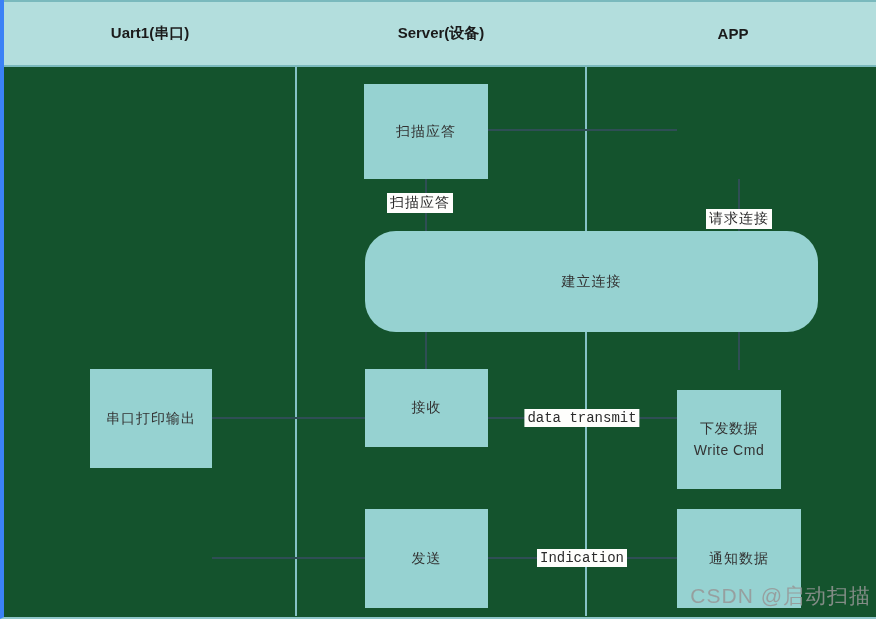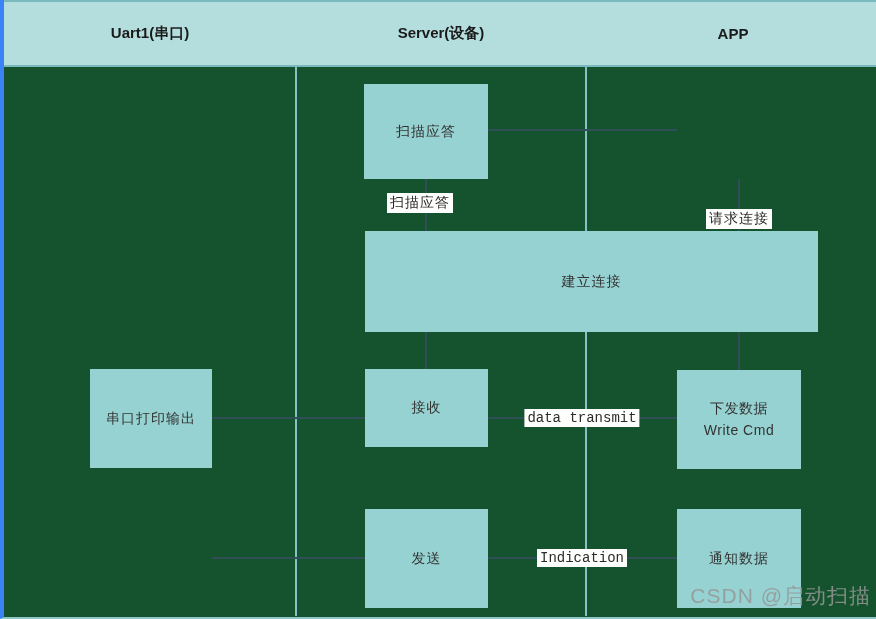--- a/index.html
+++ b/index.html
@@ -79,24 +79,24 @@
     display: flex;
     flex-direction: column;
     align-items: center;
     justify-content: center;
     text-align: center;
     z-index: 3;
     letter-spacing: 1px;
   }
   .n-start-broadcast { left: 360px; top: 84px;  width: 124px; height: 95px; }
   .n-start-scan      { left: 673px; top: 84px;  width: 123px; height: 95px; }
-  .n-establish       { left: 361px; top: 231px; width: 453px; height: 101px; }
+  .n-establish       { left: 361px; top: 231px; width: 453px; height: 101px; border-radius: 31px; }
   .n-uart-print      { left: 86px;  top: 369px; width: 122px; height: 99px; }
   .n-receive         { left: 361px; top: 369px; width: 123px; height: 78px; }
-  .n-write-cmd       { left: 673px; top: 370px; width: 124px; height: 99px; line-height: 1.55; letter-spacing: 0.5px; }
+  .n-write-cmd       { left: 673px; top: 390px; width: 104px; height: 99px; line-height: 1.55; letter-spacing: 0.5px; }
   .n-uart-input      { left: 86px;  top: 509px; width: 122px; height: 99px; }
   .n-send            { left: 361px; top: 509px; width: 123px; height: 99px; }
   .n-notify          { left: 673px; top: 509px; width: 124px; height: 99px; }
 
   
   .edge-label {
     position: absolute;
     z-index: 4;
     background: #fefefc;
     color: #2b2b2b;

